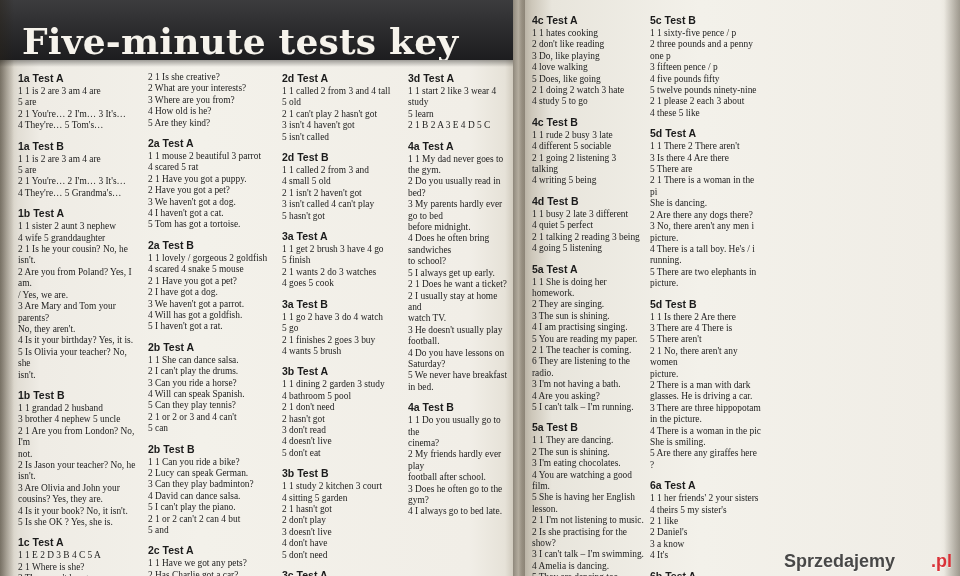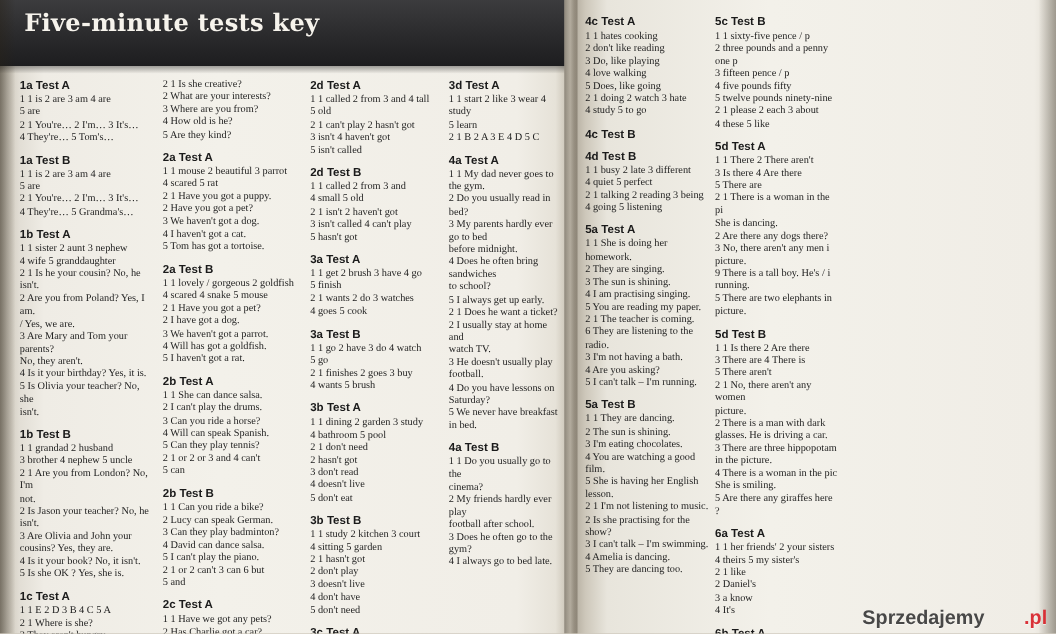--- a/index.html
+++ b/index.html
@@ -19,22 +19,22 @@
   }
   .titlebar{
     position:absolute;left:0;top:0;width:513px;height:60px;
     background:linear-gradient(to bottom,#3c3c3e,#2a2a2c 55%,#1d1d1f);
   }
   .titlebar:after{
     content:"";position:absolute;left:0;right:0;bottom:-7px;height:7px;
     background:linear-gradient(to bottom, rgba(0,0,0,.35), rgba(0,0,0,0));
   }
   .title{
-    position:absolute;left:22px;top:8px;
-    color:#f6f3ec;font-size:22px;letter-spacing:.2px;
+    position:absolute;left:22px;top:20px;
+    color:#f6f3ec;font-size:36px;letter-spacing:.2px;
     font-family:"DejaVu Serif", serif;font-weight:bold;text-align:center;
   }
   
   .col{position:absolute;top:0;}
   .c1{left:18px;width:120px;top:72px;}
   .c2{left:148px;width:126px;top:72px;}
   .c3{left:282px;width:118px;top:72px;}
   .c4{left:408px;width:100px;top:72px;}
   .c5{left:532px;width:112px;top:14px;}
   .c6{left:650px;width:112px;top:14px;}
@@ -182,21 +182,21 @@
         </div>
       </div>
       <div class="sec">
         <h4>2b Test B</h4>
         <div class="lines">
           <span class="ln">1 1 Can you ride a bike?</span>
           <span class="ln">2 Lucy can speak German.</span>
           <span class="ln">3 Can they play badminton?</span>
           <span class="ln">4 David can dance salsa.</span>
           <span class="ln">5 I can't play the piano.</span>
-          <span class="ln">2 1 or   2 can't   3 can   6 but</span>
+          <span class="ln">2 1 or   2 can't   2 can   4 but</span>
           <span class="ln">5 and</span>
         </div>
       </div>
       <div class="sec">
         <h4>2c Test A</h4>
         <div class="lines">
           <span class="ln">1 1 Have we got any pets?</span>
           <span class="ln">2 Has Charlie got a car?</span>
         </div>
       </div>
@@ -317,20 +317,26 @@
           <span class="ln">2 don't like reading</span>
           <span class="ln">3 Do, like playing</span>
           <span class="ln">4 love walking</span>
           <span class="ln">5 Does, like going</span>
           <span class="ln">2 1 doing   2 watch   3 hate</span>
           <span class="ln">4 study   5 to go</span>
         </div>
       </div>
       <div class="sec">
         <h4>4c Test B</h4>
+        <div class="lines">
+          <span class="ln">1 1 rude   2 busy   3 late</span>
+          <span class="ln">4 different   5 sociable</span>
+          <span class="ln">2 1 going   2 listening   3 talking</span>
+          <span class="ln">4 writing   5 being</span>
+        </div>
       </div>
       <div class="sec">
         <h4>4d Test B</h4>
         <div class="lines">
           <span class="ln">1 1 busy   2 late   3 different</span>
           <span class="ln">4 quiet   5 perfect</span>
           <span class="ln">2 1 talking   2 reading   3 being</span>
           <span class="ln">4 going   5 listening</span>
         </div>
       </div>
@@ -383,21 +389,21 @@
         <h4>5d Test A</h4>
         <div class="lines">
           <span class="ln">1 1 There   2 There aren't</span>
           <span class="ln">3 Is there   4 Are there</span>
           <span class="ln">5 There are</span>
           <span class="ln">2 1 There is a woman in the pi</span>
           <span class="ln">She is dancing.</span>
           <span class="ln">2 Are there any dogs there?</span>
           <span class="ln">3 No, there aren't any men i</span>
           <span class="ln">picture.</span>
-          <span class="ln">9 There is a tall boy. He's / i</span>
+          <span class="ln">4 There is a tall boy. He's / i</span>
           <span class="ln">running.</span>
           <span class="ln">5 There are two elephants in</span>
           <span class="ln">picture.</span>
         </div>
       </div>
       <div class="sec">
         <h4>5d Test B</h4>
         <div class="lines">
           <span class="ln">1 1 Is there   2 Are there</span>
           <span class="ln">3 There are   4 There is</span>

